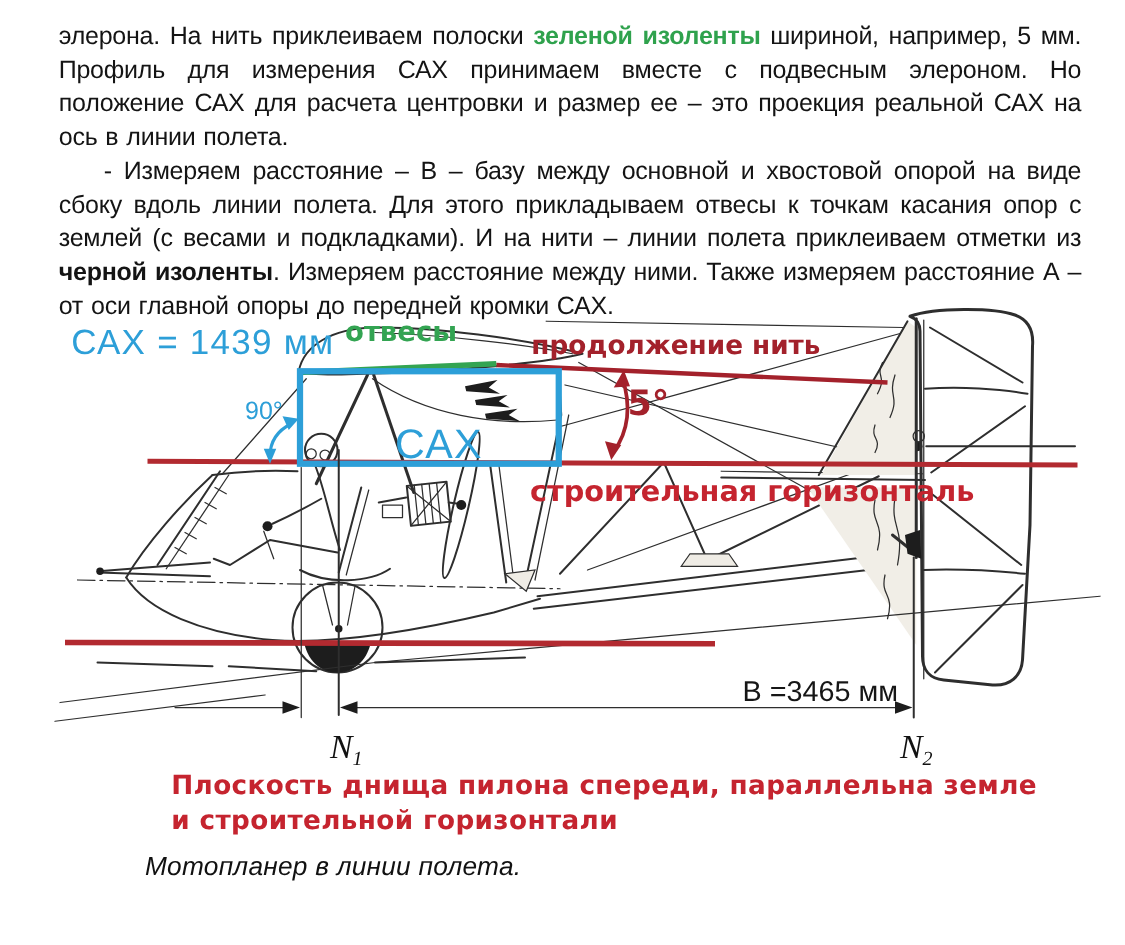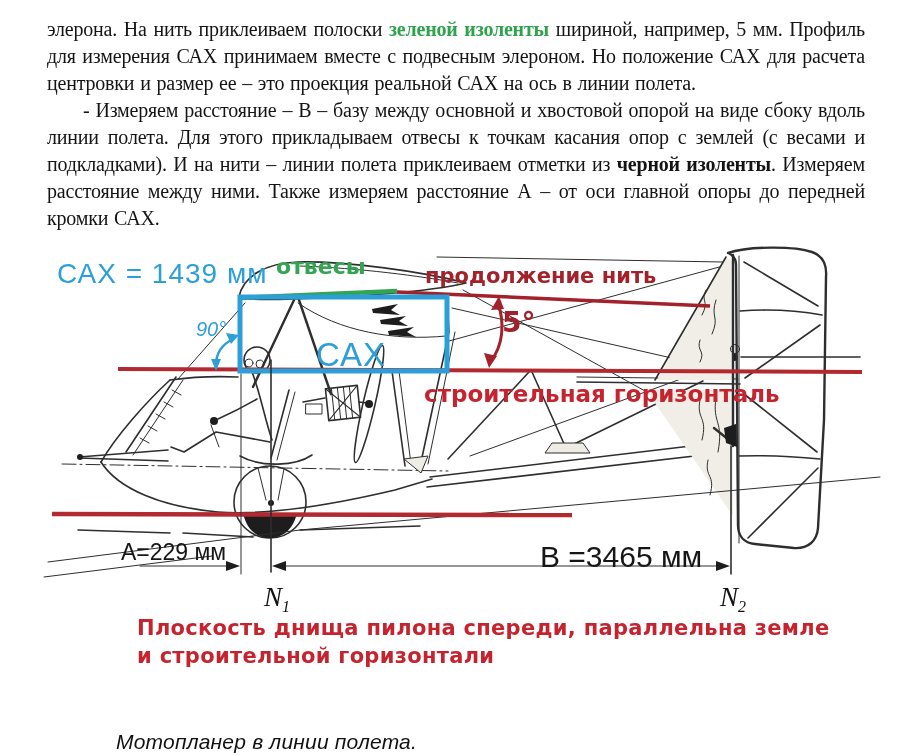--- a/index.html
+++ b/index.html
@@ -1,49 +1,49 @@
 <!DOCTYPE html>
 <html style="--blue: #2D9FD8; --green: #33A452; --dark_red: #A3212B; --line_red: #B22A30; --bright_red: #C5242F; --ink: #1E1E1E;"><head>
 <meta charset="utf-8">
 <style>
   html,body{margin:0;padding:0;background:#ffffff;}
   .page{
     position:relative;width:900px;height:756px;background:#ffffff;overflow:hidden;
     font-family:"Liberation Sans",sans-serif;color:#1e1e1e;
   }
   
-  .text-block{position:absolute;left:47px;top:16px;width:818px;font-family:Liberation Serif, serif;}
+  .text-block{position:absolute;left:47px;top:16px;width:818px;}
   .text-block p{
     margin:0;text-align:justify;font-size:20px;line-height:27px;
     letter-spacing:-0.2px;word-spacing:1px;color:#141414;
   }
   .text-block p.indent{text-indent:36px;}
   
   .diagram{position:absolute;left:0;top:0;width:744px;height:756px;}
   svg{position:absolute;left:0;top:0;}
   .lbl{position:absolute;white-space:nowrap;}
   .lbl-sah-value{left:57px;top:258px;font-size:28px;color:var(--blue);letter-spacing:1px;}
   .lbl-chord{left:276px;top:254px;font-size:22px;font-weight:bold;color:var(--green);font-family:"DejaVu Sans",sans-serif;}
   .lbl-chord-ext{left:425px;top:264px;font-size:21px;font-weight:bold;color:var(--dark_red);font-family:"DejaVu Sans",sans-serif;}
-  .lbl-90{left:196px;top:318px;font-size:20px;color:var(--blue);font-style:italic;}
+  .lbl-90{left:196px;top:318px;font-size:20px;color:var(--blue);}
   .lbl-sah-inner{left:316px;top:336px;font-size:33px;color:var(--blue);letter-spacing:1px;}
   .lbl-5{left:502px;top:306px;font-size:28px;font-weight:bold;color:var(--dark_red);font-family:"DejaVu Sans",sans-serif;}
   .lbl-horiz{left:424px;top:381px;font-size:23px;font-weight:bold;color:var(--bright_red);font-family:"DejaVu Sans",sans-serif;}
   .lbl-dim-a{left:121px;top:539px;font-size:23px;color:#161616;}
-  .lbl-dim-b{left:540px;top:540px;font-size:30px;color:#161616;}
+  .lbl-dim-b{left:594px;top:540px;font-size:23px;color:#161616;}
   .lbl-n{font-family:"Liberation Serif",serif;font-style:italic;font-size:27px;color:#111;}
   .lbl-n sub{font-size:16px;}
   .lbl-n1{left:264px;top:582px;text-align:right;}
   .lbl-n2{left:720px;top:582px;}
   .lbl-note{left:137px;font-size:21px;font-weight:bold;color:var(--bright_red);font-family:"DejaVu Sans",sans-serif;letter-spacing:0.3px;}
   .lbl-note1{top:616px;}
   .lbl-note2{top:644px;}
   .lbl-caption{font-style:italic;font-size:21px;color:#111;letter-spacing:0.2px;}
   .lbl-caption1{left:49px;top:684px;}
-  .lbl-caption2{left:116px;top:682px;margin-top:48px;}
+  .lbl-caption2{left:116px;top:682px;}
   
   .ink{stroke:#2e2e2e;fill:none;stroke-width:1.6;stroke-linecap:round;stroke-linejoin:round;}
   .thin{stroke-width:1;}
   .w2{stroke-width:2.4;}
   .ink-fill{fill:#1d1d1d;stroke:none;}
   .shade{fill:#f1eee7;stroke:none;}
   .gusset{fill:#efece5;stroke:#2e2e2e;stroke-width:1;}
   .red-line{stroke:var(--line_red);fill:none;}
   .dark-red-line{stroke:var(--dark_red);fill:none;}
   .dark-red-fill{fill:var(--dark_red);stroke:none;}
@@ -197,21 +197,20 @@
       </g>
     </svg>
 
     <div class="lbl lbl-sah-value">САХ = 1439 мм</div>
     <div class="lbl lbl-chord">отвесы</div>
     <div class="lbl lbl-chord-ext">продолжение нить</div>
     <div class="lbl lbl-90">90°</div>
     <div class="lbl lbl-sah-inner">САХ</div>
     <div class="lbl lbl-5">5°</div>
     <div class="lbl lbl-horiz">строительная горизонталь</div>
-    <div class="lbl lbl-dim-a">A=229 мм</div>
     <div class="lbl lbl-dim-b">B =3465 мм</div>
     <div class="lbl lbl-n lbl-n1"><span>N</span><sub>1</sub></div>
     <div class="lbl lbl-n lbl-n2"><span>N</span><sub>2</sub></div>
     <div class="lbl lbl-note lbl-note1">Плоскость днища пилона спереди, параллельна земле</div>
     <div class="lbl lbl-note lbl-note2">и строительной горизонтали</div>
     <div class="lbl lbl-caption lbl-caption2">Мотопланер в линии полета.</div>
   </div>
 
 </div>
 

